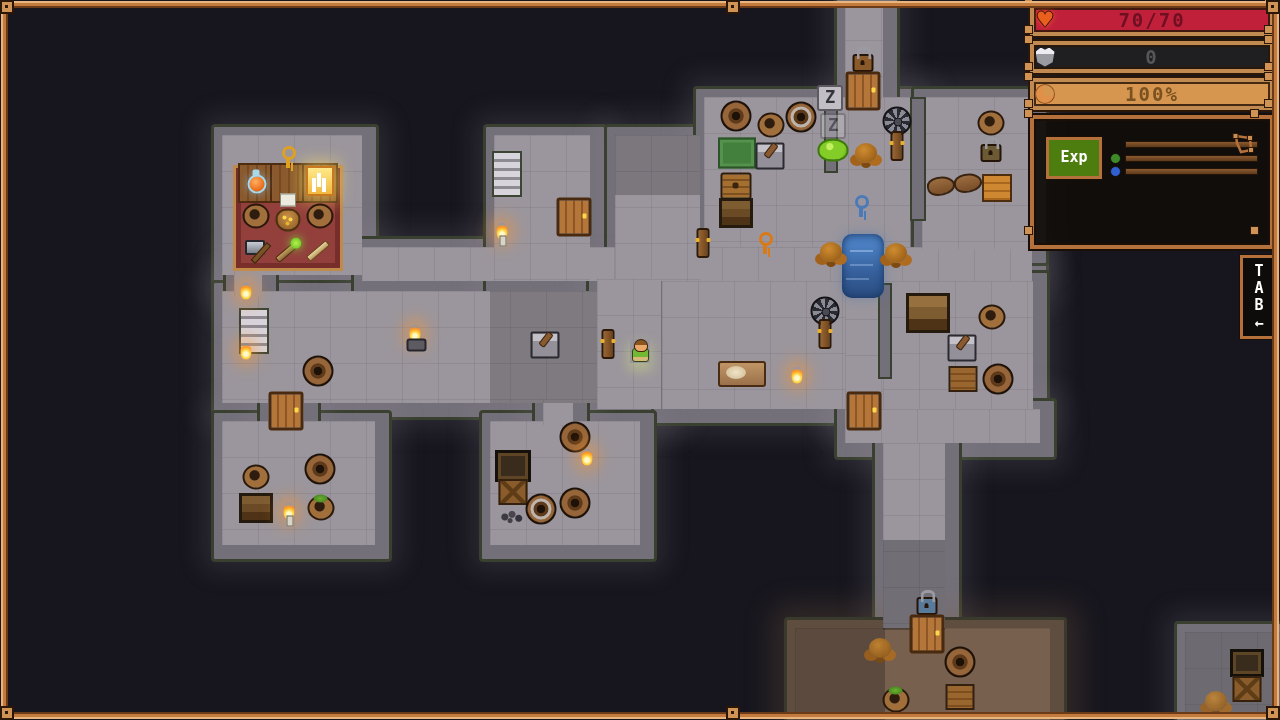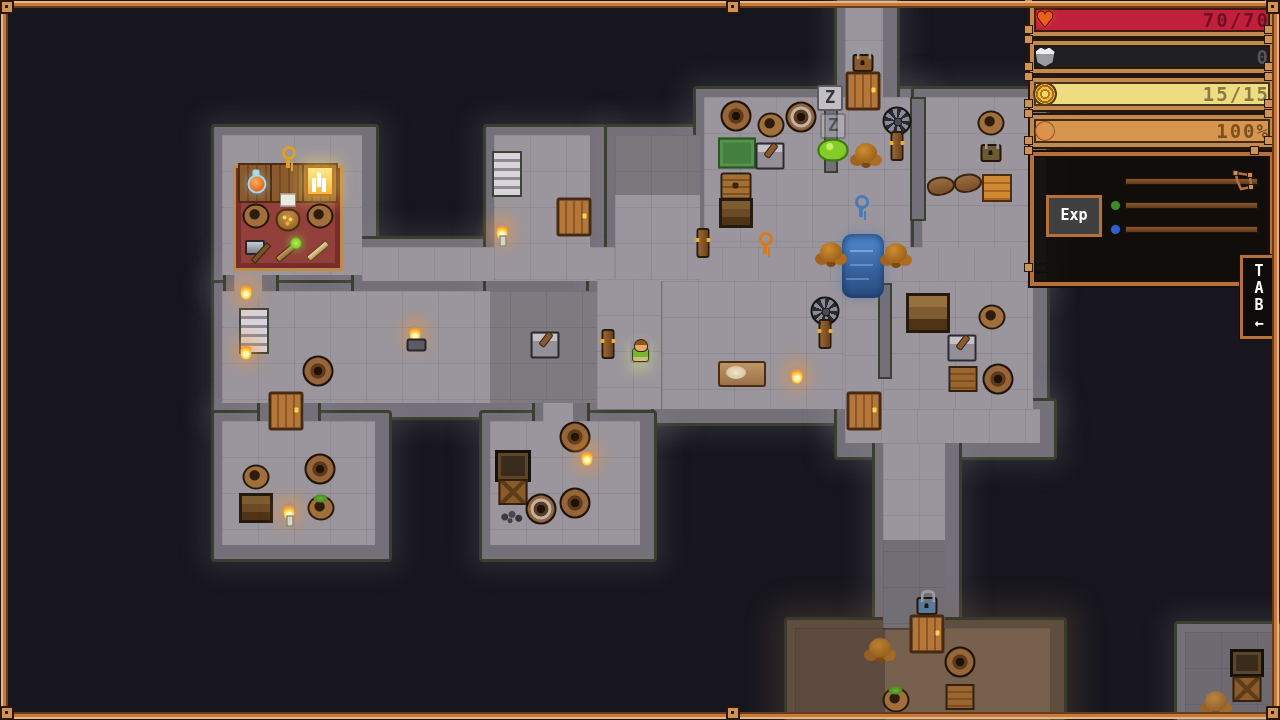--- a/index.html
+++ b/index.html
@@ -102,40 +102,40 @@
      box-shadow:0 0 16px 6px rgba(255,150,40,.5);}
   .o-candle::after{left:3px;top:13px;width:5px;height:9px;background:#d8d4c8;border:1px solid #6e6a5e;}
   .o-torchstand::after{left:-3px;top:14px;width:16px;height:9px;background:#5e5a62;border:2px solid #26262c;border-radius:3px;}
 
   
   .hud{position:absolute;left:1030px;top:4px;width:244px;z-index:20;}
   .statbar{position:relative;height:24px;margin-bottom:5px;background:var(--bar,#444);
            border:4px solid #c08a50;box-shadow:0 0 0 2px #2a1708,inset 0 0 0 2px rgba(42,23,8,.85);}
   .statbar::before{content:'';position:absolute;left:-9px;top:-9px;width:7px;height:7px;background:#cf9455;
            box-shadow:0 0 0 1px #2a1708,240px 0 0 0 #cf9455,240px 0 0 1px #2a1708,0 27px 0 0 #cf9455,0 27px 0 1px #2a1708,240px 27px 0 0 #cf9455,240px 27px 0 1px #2a1708;}
-  .bartext{display:block;text-align:right;font-weight:bold;font-size:19px;line-height:24px;letter-spacing:2px;color:var(--txt,#222);}
+  .bartext{display:block;text-align:center;font-weight:bold;font-size:19px;line-height:24px;letter-spacing:2px;color:var(--txt,#222);}
   .baricon{position:absolute;left:-1px;top:50%;transform:translateY(-50%);width:24px;height:24px;z-index:2;display:flex;align-items:center;justify-content:center;}
   .heart-glyph{font-size:25px;color:#e8601c;text-shadow:-1px 0 #401008,1px 0 #401008,0 -1px #401008,0 1px #401008,0 0 6px rgba(255,120,40,.8);line-height:24px;}
   .armor-shape{width:19px;height:19px;background:linear-gradient(180deg,#ececf2 0 32%,#9a9aa2 32%);
        clip-path:polygon(50% 100%,10% 78%,0 22%,28% 0,50% 12%,72% 0,100% 22%,90% 78%);}
   .coil-shape{width:20px;height:20px;border-radius:50%;border:2px solid #5e3a0c;
        background:radial-gradient(circle,#f8d868 0 3px,#b87818 3px 5px,#f0c048 5px 7px,#a86a14 7px 9px,#f0c048 9px);}
   .crescent-shape{width:20px;height:20px;border-radius:50%;
        background:radial-gradient(circle at 70% 30%,transparent 0 6px,#e09048 7px 100%);
        box-shadow:inset 0 0 0 1px rgba(94,44,12,.6);}
 
   .panel{position:relative;margin-top:3px;height:108px;background:rgba(16,13,10,.93);
          border:4px solid #b5713c;box-shadow:0 0 0 2px #1a0f06,inset 0 0 0 2px #1a0f06;padding:10px 12px 8px;}
   .panel::before{content:'';position:absolute;left:-9px;top:-9px;width:7px;height:7px;background:#cf9455;
          box-shadow:0 0 0 1px #2a1708,226px 0 0 0 #cf9455,226px 0 0 1px #2a1708,0 117px 0 0 #cf9455,0 117px 0 1px #2a1708,226px 117px 0 0 #cf9455,226px 117px 0 1px #2a1708;}
   .floorline{color:#fff;font-size:17px;font-weight:bold;letter-spacing:1px;line-height:24px;}
   .mapicon{position:absolute;right:14px;top:12px;}
   .exprow{display:flex;align-items:stretch;margin-top:8px;gap:8px;}
-  .expbox{width:50px;height:36px;background:#404040;border:3px solid #b5713c;box-shadow:0 0 0 1px #1a0f06;
-          color:#fff;font-size:15px;font-weight:bold;text-align:center;line-height:34px;margin-top:21px;}
+  .expbox{width:50px;height:36px;background:#4d7c0f;border:3px solid #b5713c;box-shadow:0 0 0 1px #1a0f06;
+          color:#fff;font-size:15px;font-weight:bold;text-align:center;line-height:34px;}
   .xbars{flex:1;display:flex;flex-direction:column;justify-content:space-between;padding:3px 0;}
   .xrow{display:flex;align-items:center;gap:4px;height:9px;}
   .xdot{width:9px;height:9px;border-radius:50%;border:1px solid #10100a;flex:none;}
   .xdot.hidden{visibility:hidden;}
   .xbar{flex:1;height:5px;background:linear-gradient(180deg,#8a5a30,#5e3a1c);border:1px solid #241408;}
 
   .tabhint{position:absolute;right:2px;top:255px;width:32px;z-index:21;background:#0e0c0a;
            border:3px solid #b5713c;box-shadow:0 0 0 1px #1a0f06;text-align:center;padding:5px 0 4px;}
   .tabletters{color:#fff;font-weight:bold;font-size:15px;line-height:17px;white-space:pre-line;}
   .tabarrow{color:#fff;font-weight:bold;font-size:15px;line-height:18px;}
@@ -298,26 +298,20 @@
     <span class="bartext">70/70</span>
   </div>
 
   <div class="statbar" style="--bar: #1f1e21; --txt: #56565a;">
     <span class="baricon">
         <span class="armor-shape"></span>
       </span>
     <span class="bartext">0</span>
   </div>
 
-  <div class="statbar" style="--bar: #eedc82; --txt: #8b7a40;">
-    <span class="baricon">
-        <span class="coil-shape"></span>
-      </span>
-    <span class="bartext">15/15</span>
-  </div>
 
   <div class="statbar" style="--bar: #d6964f; --txt: #7a5120;">
     <span class="baricon">
         <span class="crescent-shape"></span>
       </span>
     <span class="bartext">100%</span>
   </div>
 
   <div class="panel">
     <span class="mapicon">

